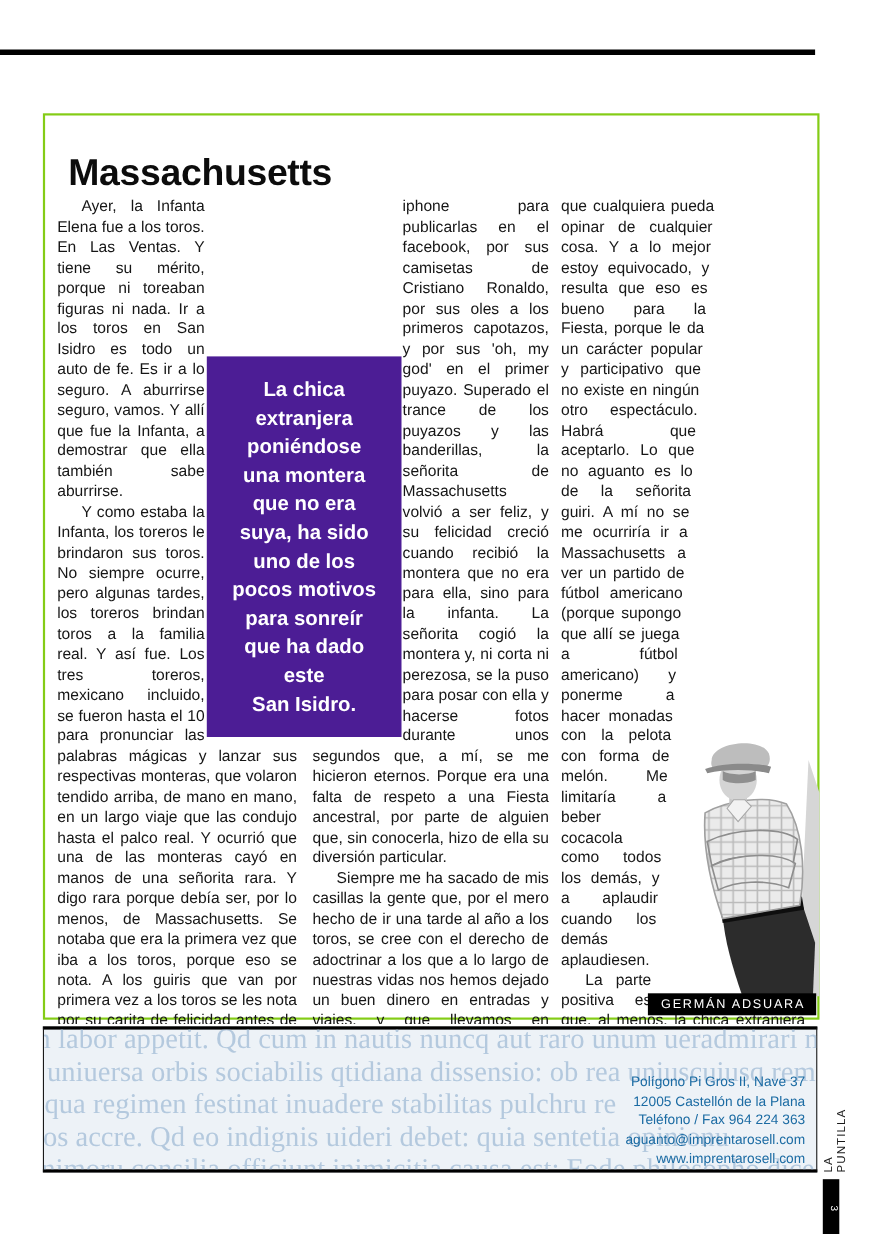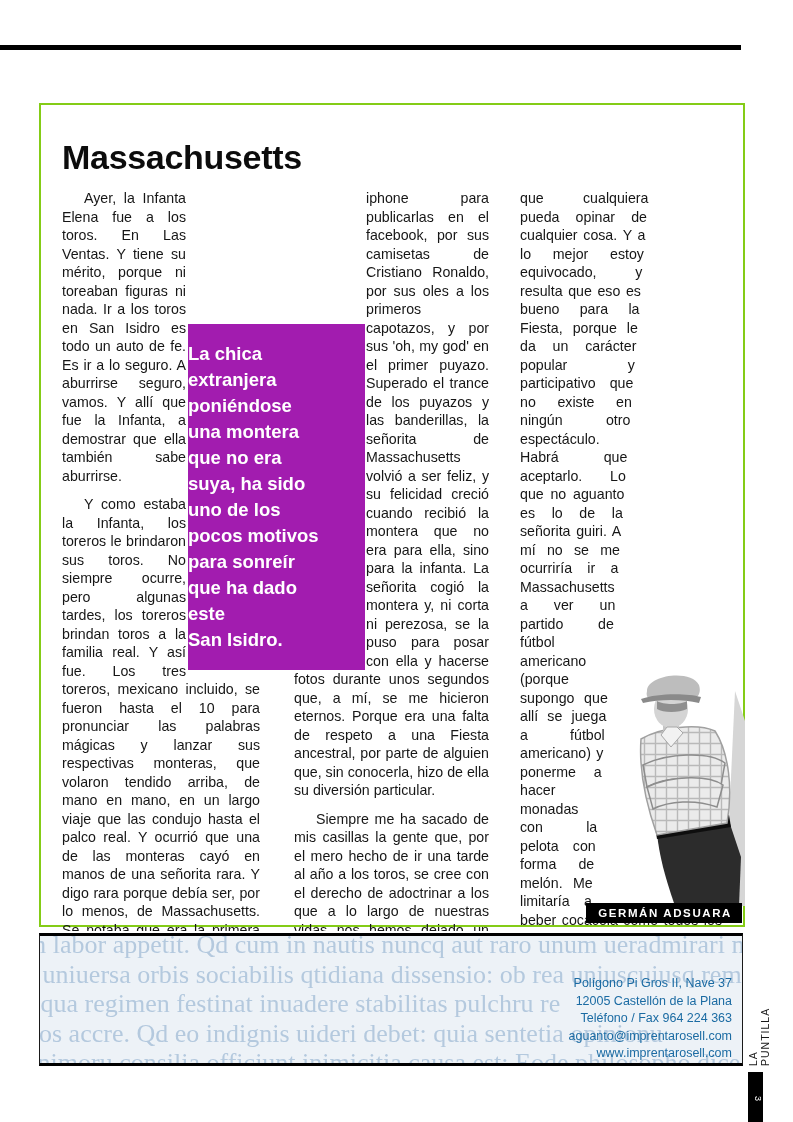--- a/index.html
+++ b/index.html
@@ -30,44 +30,44 @@
 
   
   .col{
     position:absolute;top:74px;height:752px;overflow:hidden;
     font-size:14.2px;line-height:18.5px;text-align:justify;
     hyphens:auto;-webkit-hyphens:auto;color:#161616;
   }
   .col1{left:11px;width:218px;}
   .col2{left:243px;width:215px;}
   .col3{left:469px;width:222px;}
-  .para{margin:10px;}
+  .para{margin:0;}
   .para.indent{text-indent:22px;}
   .spacer-q-right{float:right;width:84px;height:346px;margin-top:142px;}
   .spacer-q-left{float:left;width:82px;height:346px;margin-top:142px;}
   .spacer-photo{
     float:right;width:140px;height:242px;margin-top:480px;
     shape-outside:polygon(42% 0,100% 0,100% 100%,0 100%);
   }
 
   
   .pull-quote{
     position:absolute;left:147px;top:219px;width:177px;height:346px;
-    background:#a21caf;color:#ffffff;
+    background:#4c1d95;color:#ffffff;
     font-weight:bold;font-size:18.5px;line-height:26px;
-    white-space:pre-line;
+    text-align:center;white-space:pre-line;
     padding-top:17px;box-sizing:border-box;
   }
 
   
   .author-photo{position:absolute;left:576px;top:556px;width:130px;height:245px;}
   .author-credit{
     position:absolute;right:1px;top:798px;height:20px;
     background:#000;color:#fff;
-    font-size:11.5px;font-weight:bold;letter-spacing:1.6px;
+    font-size:11.5px;font-weight:normal;letter-spacing:1.6px;
     padding:4px 10px 0 12px;box-sizing:border-box;
   }
 
   
   .ad-box{
     position:absolute;left:39px;top:933px;width:702px;height:127px;
     background:#edf2f7;border:1px solid #1a1a1a;
     border-top:3px solid #000;border-bottom:3px solid #000;
     overflow:hidden;
   }

